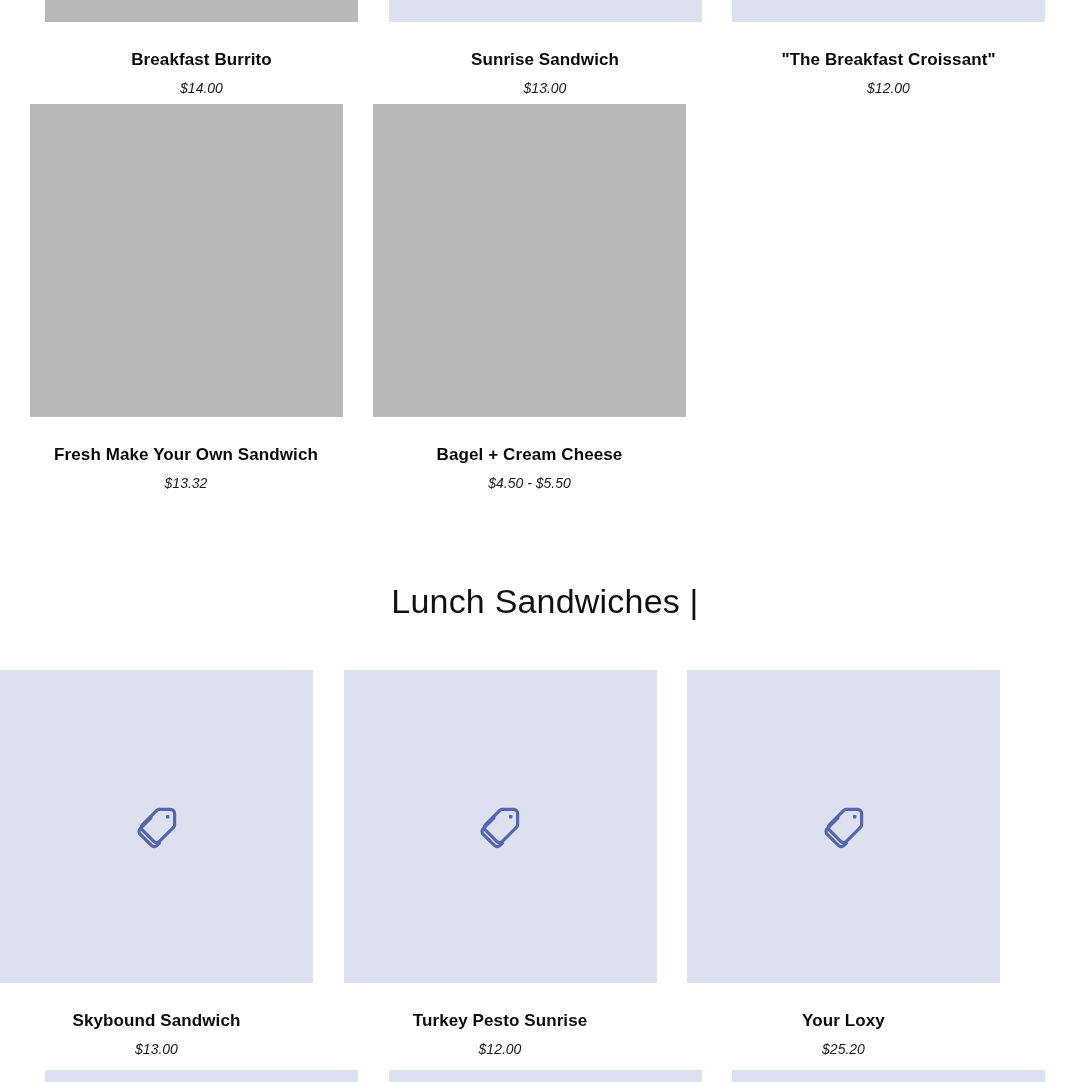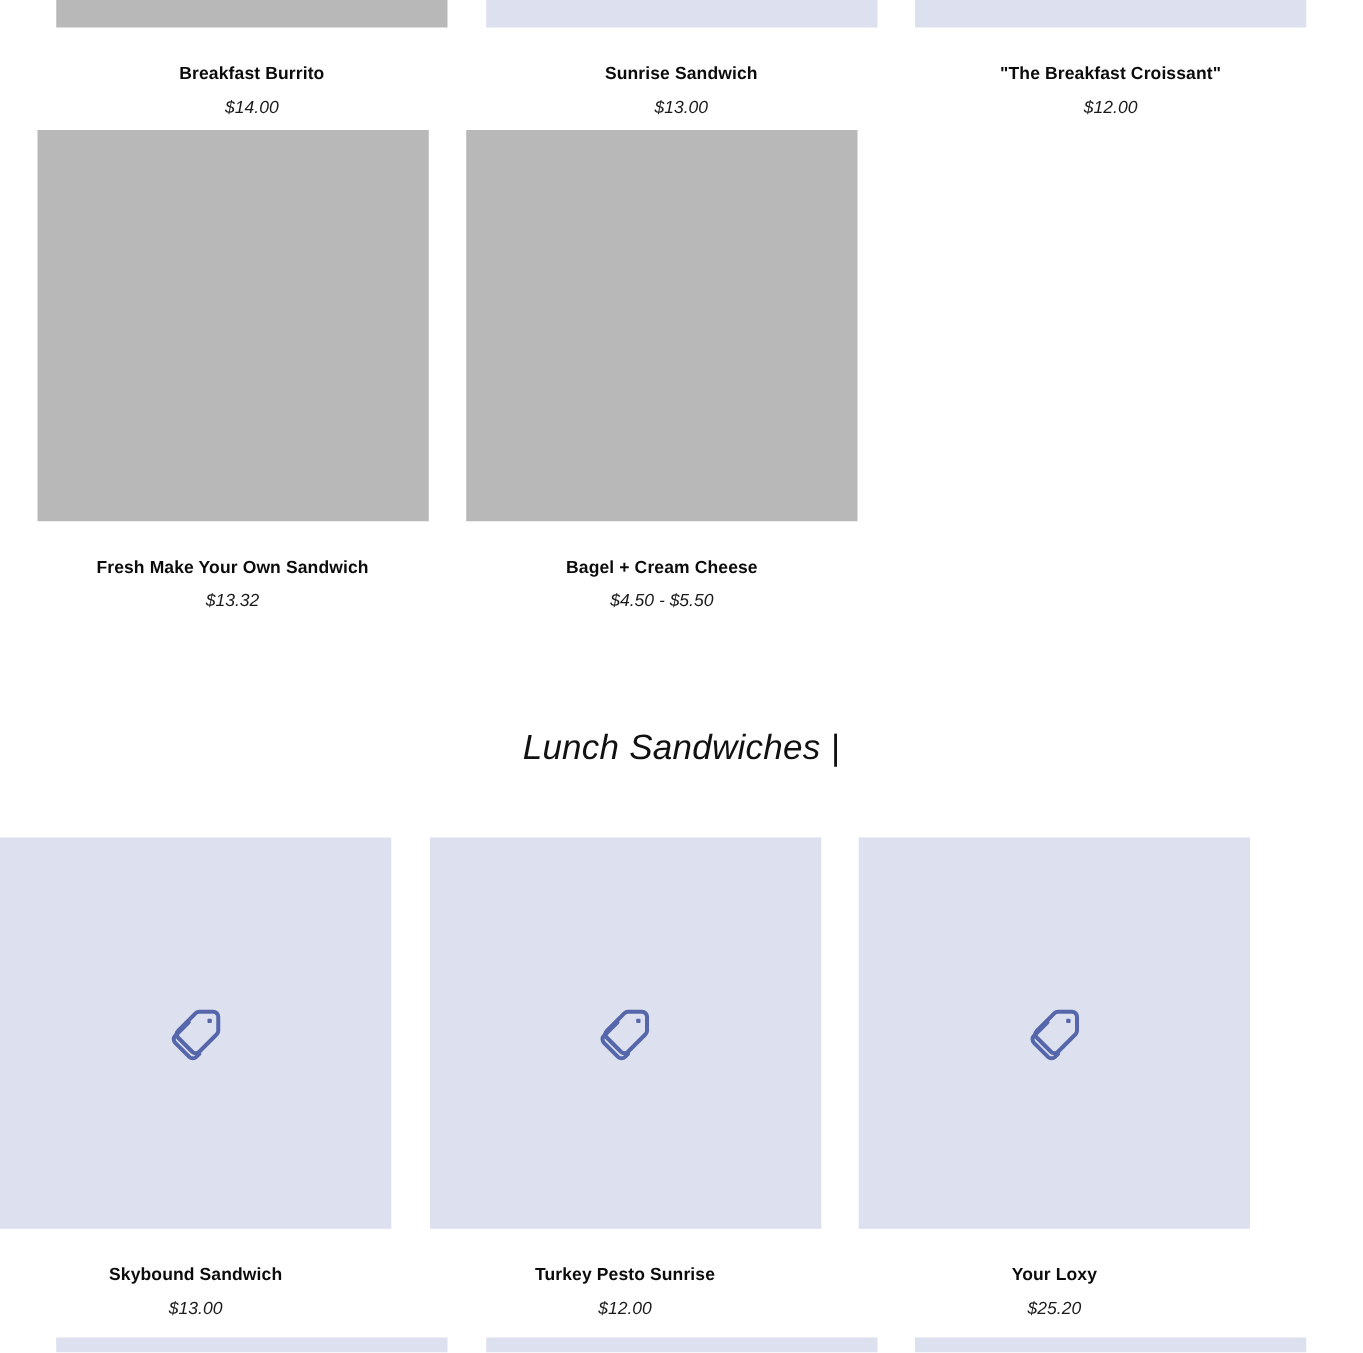--- a/index.html
+++ b/index.html
@@ -50,21 +50,21 @@
 
   .thumb.gray   { background: #b8b8b8; }
   .thumb.lav    { background: #dce0ef; }
 
   .tag-icon {
     display: block;
   }
 
   .product-title {
     margin-top: 28px;
-    font-size: 14px;
+    font-size: 17px;
     font-weight: bold;
     color: #0b0b0b;
     letter-spacing: 0.1px;
     text-align: right;
     line-height: 1.2;
   }
 
   .product-price {
     margin-top: 10px;
     font-size: 14px;
@@ -90,25 +90,24 @@
     width: 1059px;
   }
 
   
   .section-heading {
     position: absolute;
     left: 0;
     top: 582px;
     width: 1090px;
     text-align: center;
-    font-size: 28px;
+    font-size: 34px;
     font-weight: 500;
     color: #111111;
     letter-spacing: 0.2px;
-    font-style: italic;
   }
 
   
   .row-third {
     position: absolute;
     left: 0;
     top: 670px;
     width: 878px;
   }
 

